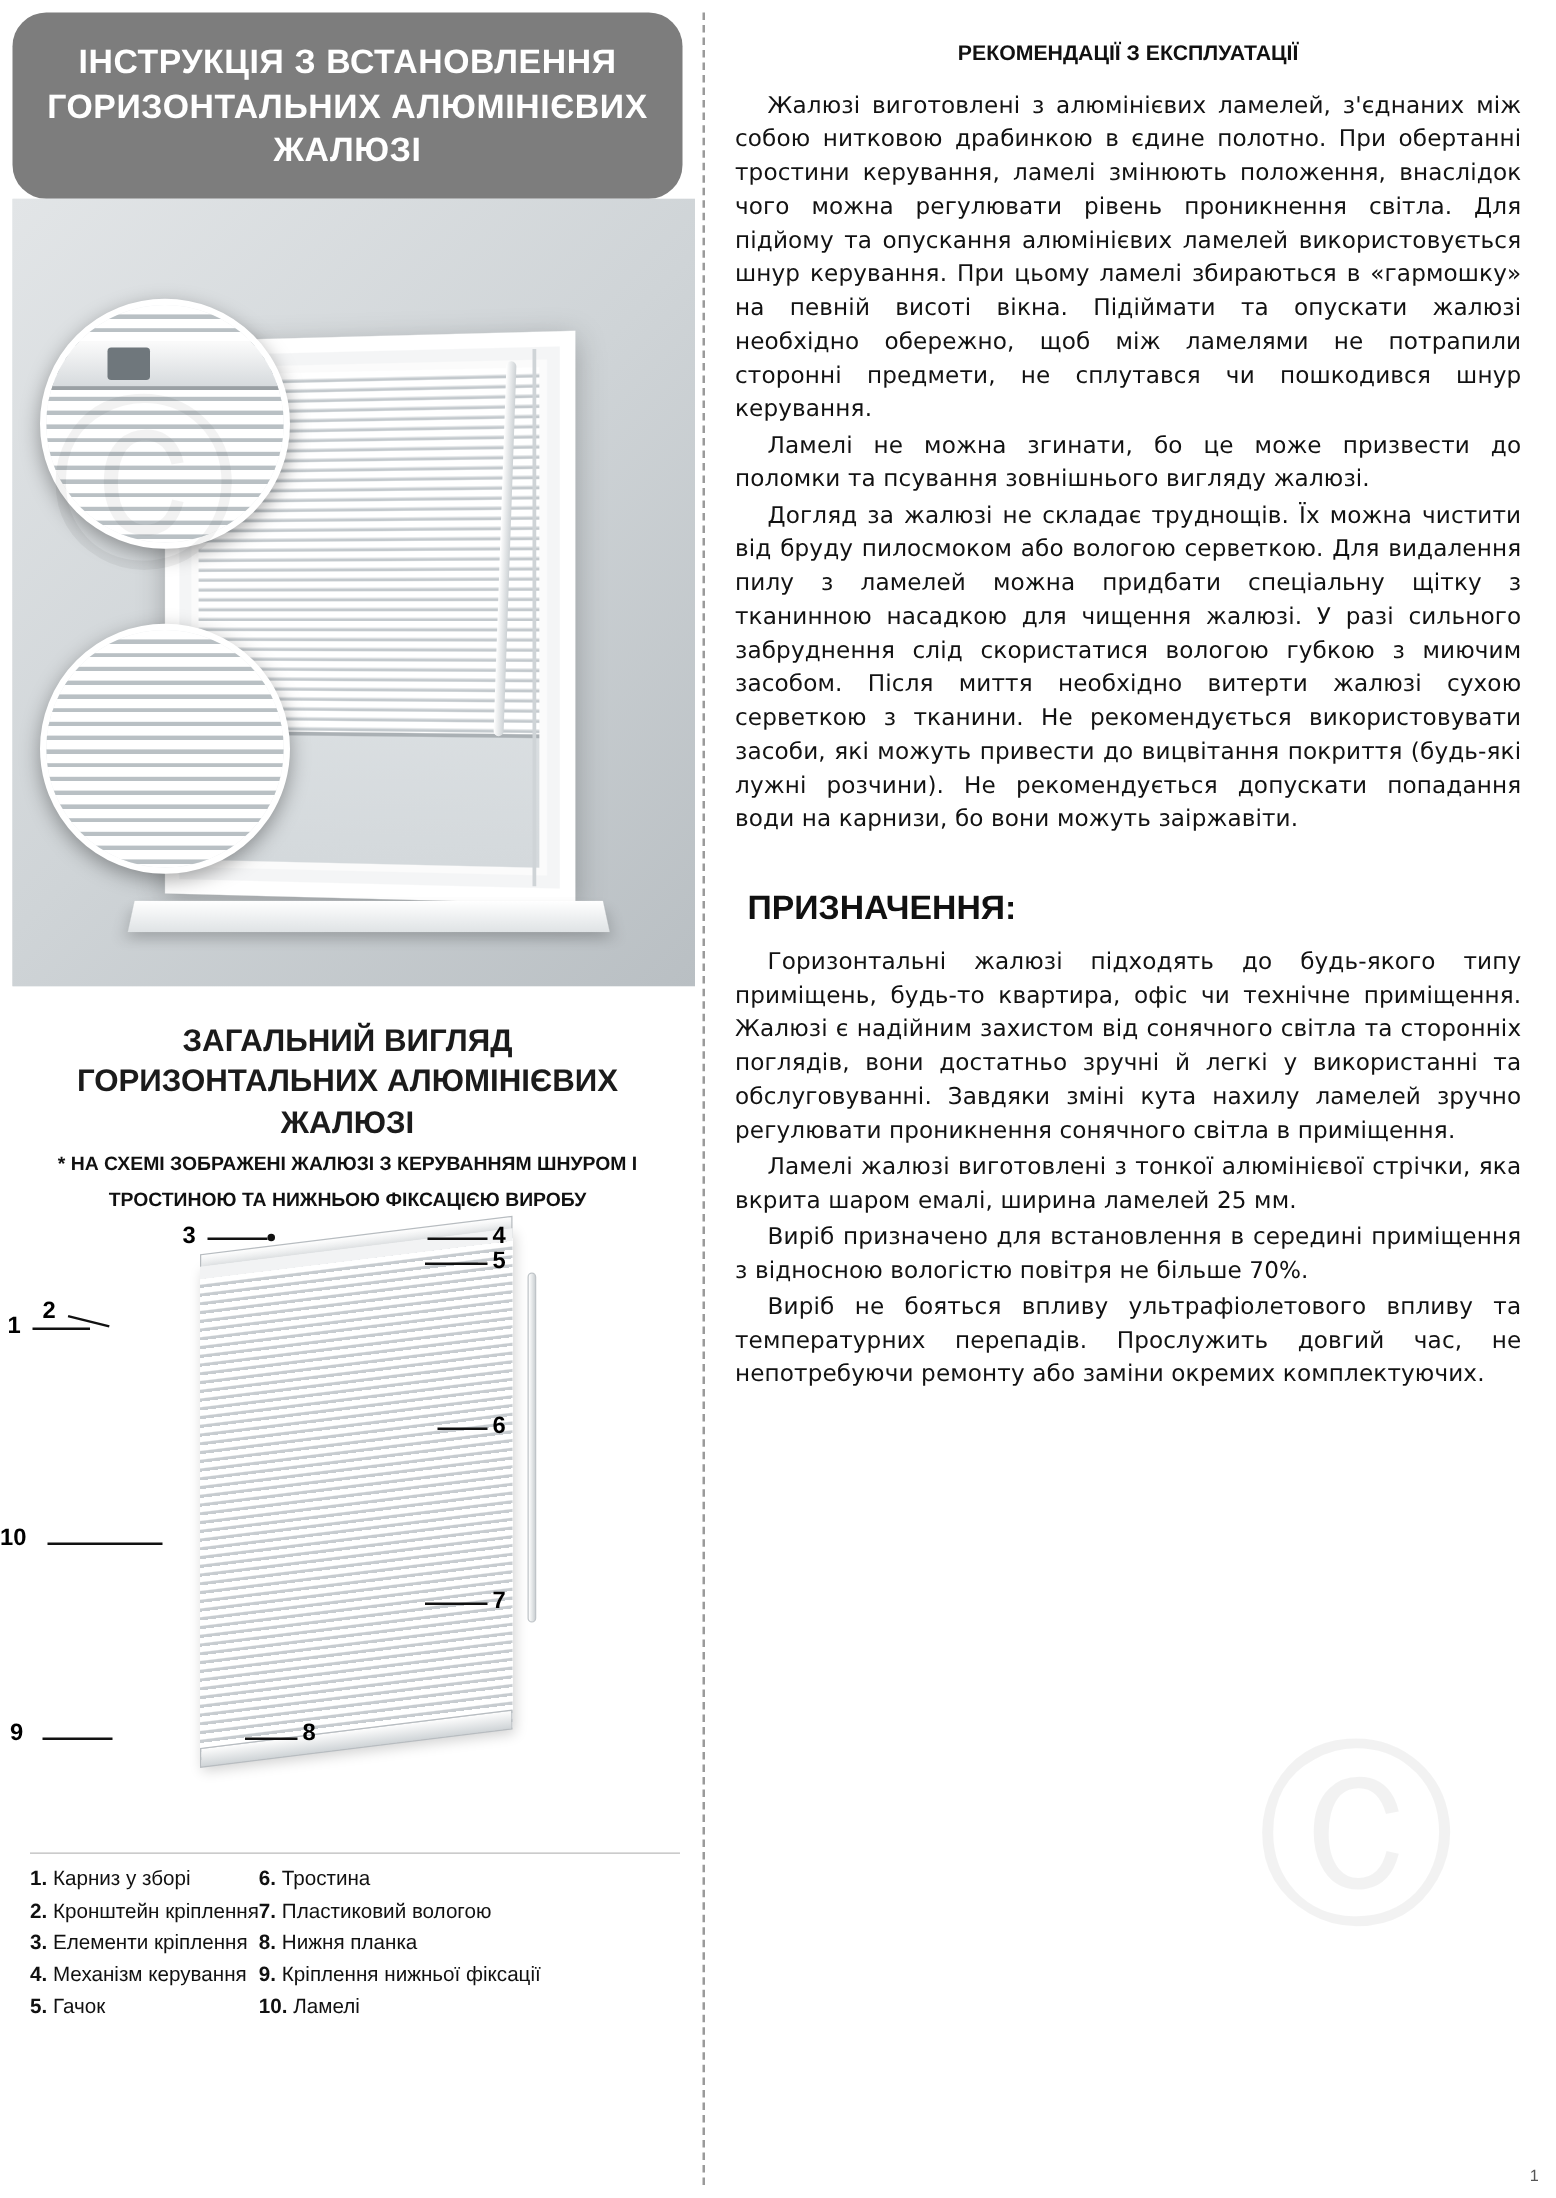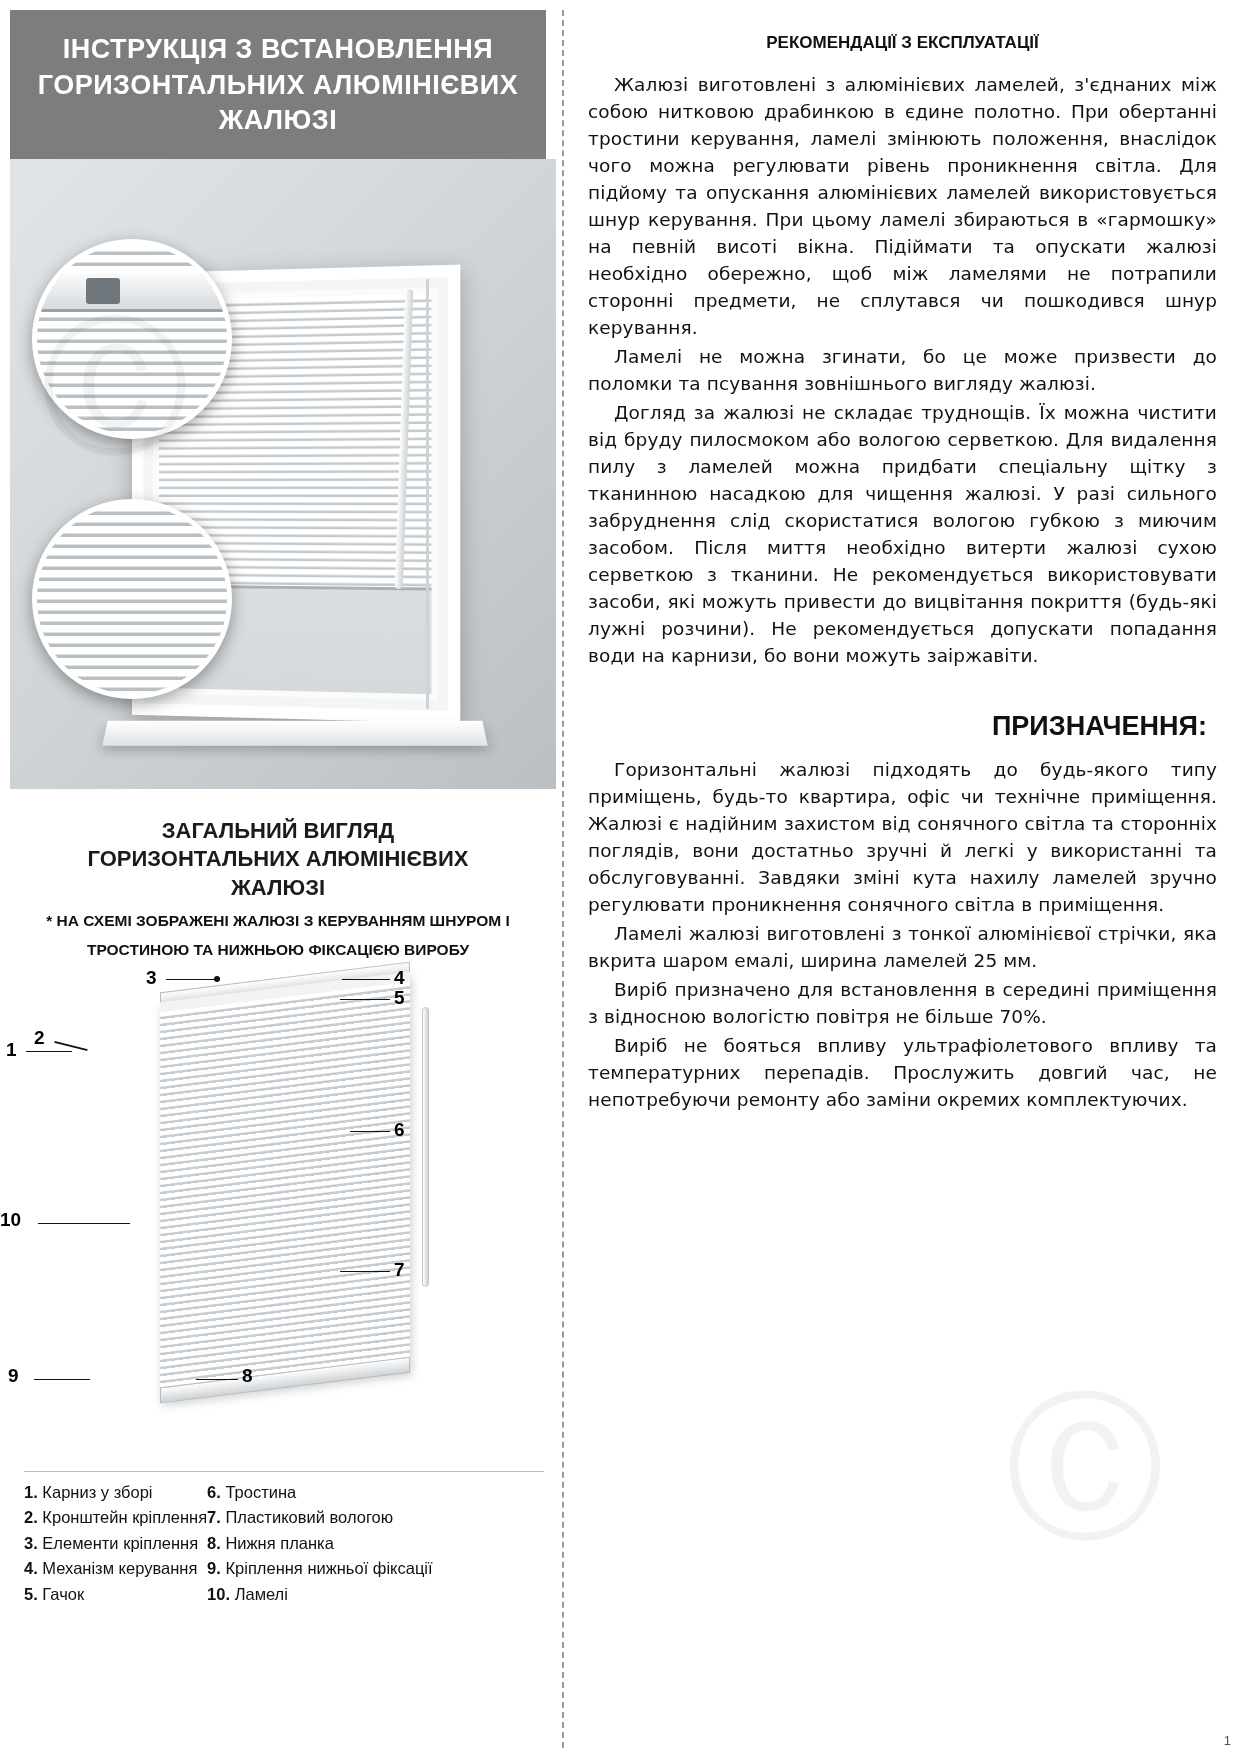--- a/index.html
+++ b/index.html
@@ -35,20 +35,21 @@
   }
 
   
   .title-band {
     background: #7d7d7d;
     color: #ffffff;
     text-align: center;
     padding: 22px 14px 20px 14px;
     margin: 10px 0 0 10px;
     width: 536px;
+    border-radius: 27px;
   }
   .title-band .l {
     font-weight: bold;
     font-size: 27px;
     letter-spacing: 0.5px;
     line-height: 1.32;
     display: block;
   }
 
   
@@ -135,21 +136,21 @@
   .wm-1 { left: 30px; top: 130px; }
   .wm-2 { right: 80px; bottom: 180px; font-size: 160px; }
 
   
   .sec2-title {
     text-align: center;
     margin: 28px 16px 0 16px;
   }
   .sec2-title .h {
     font-weight: bold;
-    font-size: 22px;
+    font-size: 25px;
     line-height: 1.3;
     color: #1b1b1b;
   }
   .sec2-title .sub {
     font-weight: bold;
     font-size: 15.5px;
     line-height: 1.35;
     margin-top: 8px;
     color: #111;
   }
@@ -228,21 +229,21 @@
   
   .r-title {
     text-align: center;
     font-weight: bold;
     font-size: 17px;
     line-height: 1.33;
     color: #111;
     margin: 14px 10px 16px 10px;
   }
   .r-title-2 {
-    text-align: right;
+    text-align: left;
     font-weight: bold;
     font-size: 27px;
     color: #111;
     margin: 42px 10px 14px 10px;
   }
   .body-text p {
     margin: 0 0 2px 0;
     text-align: justify;
     text-indent: 26px;
     font-size: 18.5px;

